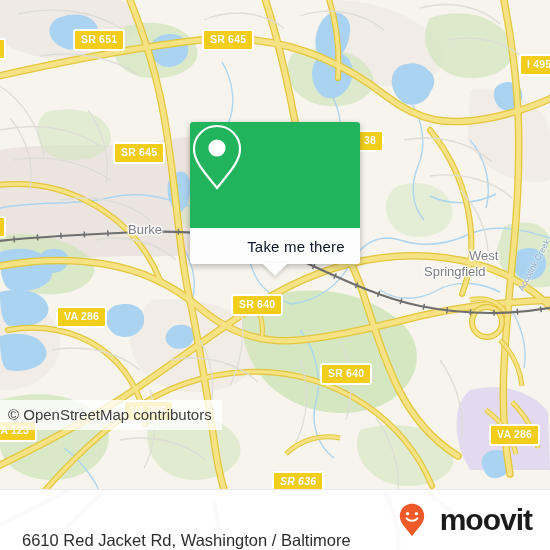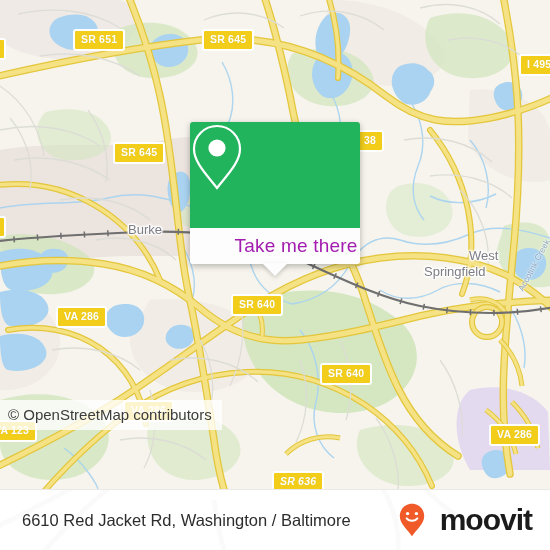--- a/index.html
+++ b/index.html
@@ -68,22 +68,22 @@
     display:flex;align-items:center;justify-content:center;
   }
   #popup-foot{
     background:#fdfdfd;
     height:36px;
     border-radius:0 0 3px 3px;
     display:flex;align-items:center;justify-content:center;
     position:relative;
   }
   #popup-foot-label{
-    color:#a21caf;
-    font-size:19px;
+    color:#0f172a;
+    font-size:15px;
     letter-spacing:.2px;
     margin-left:42px;
   }
   #popup-tail{
     position:absolute;
     left:50%;bottom:-12px;margin-left:-13px;
     width:0;height:0;
     border-left:13px solid transparent;
     border-right:13px solid transparent;
     border-top:13px solid #fdfdfd;
@@ -101,21 +101,21 @@
     padding:7px 10px 8px 8px;
     z-index:45;
   }
 
   
   #footer{
     position:absolute;
     left:0;bottom:0;width:550px;height:60px;
     background:#ffffff;
     border-top:1px solid #e9e9e9;
-    display:flex;align-items:center;
+    display:flex;align-items:flex-end;
     overflow:hidden;
   }
   #footer-ghost{
     position:absolute;left:0;top:-430px;width:550px;height:490px;
     opacity:.07;pointer-events:none;
   }
   #footer-title{
     position:relative;
     margin-left:22px;
     color:#2d2d2d;

